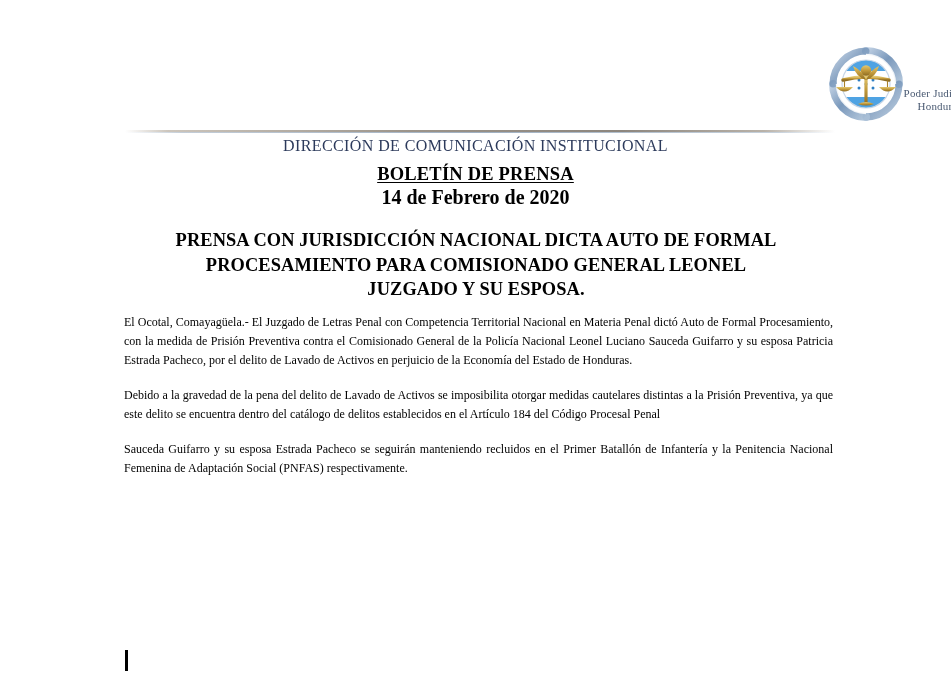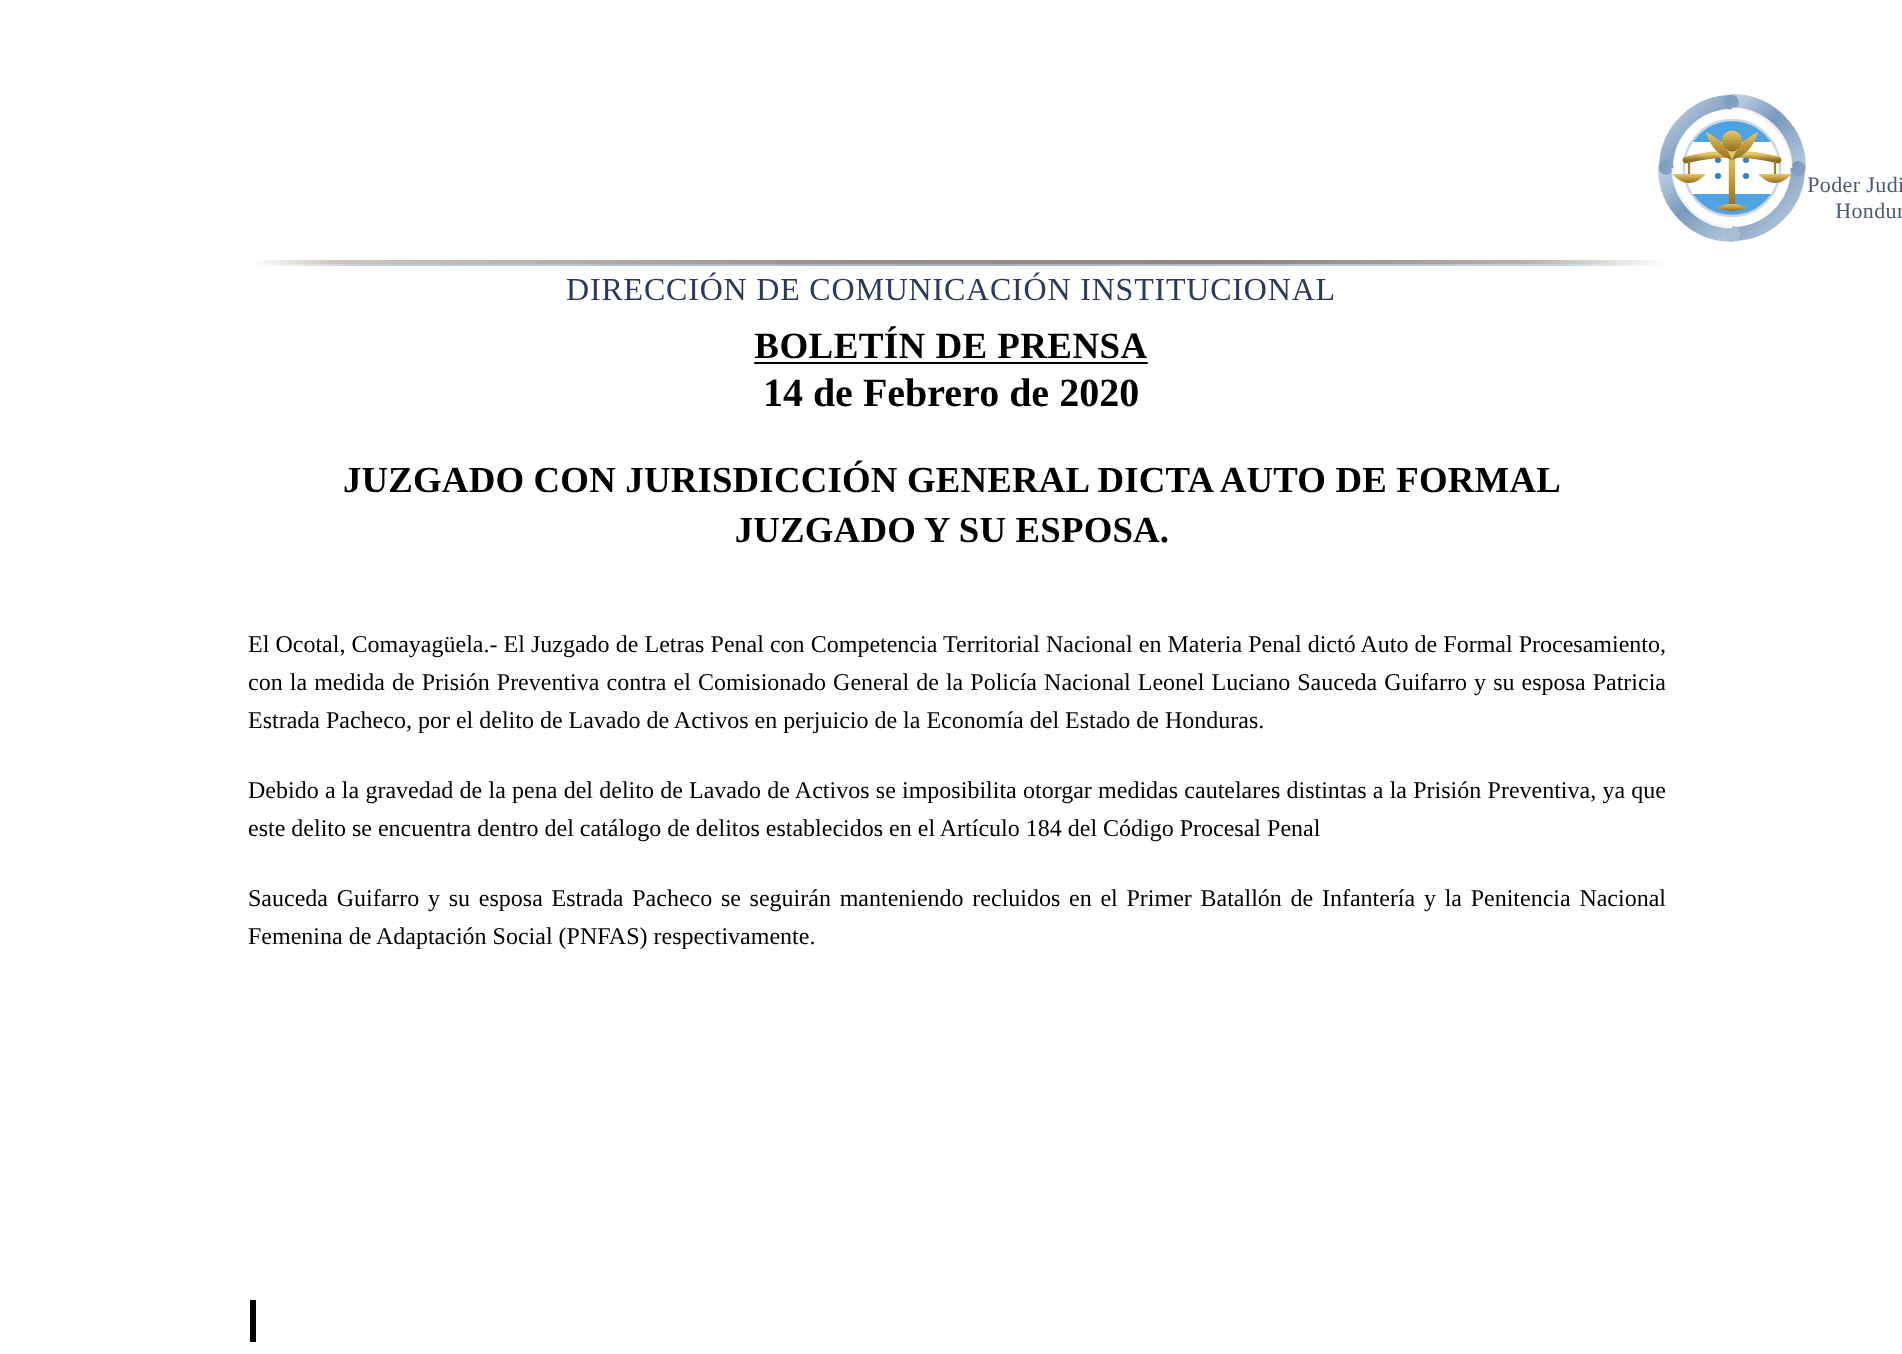--- a/index.html
+++ b/index.html
@@ -242,21 +242,22 @@
   </div>
 
   <div class="dept-line">DIRECCIÓN DE COMUNICACIÓN INSTITUCIONAL</div>
 
   <div class="bulletin">
     <div class="b-title">BOLETÍN DE PRENSA</div>
     <div class="b-date">14 de Febrero de 2020</div>
   </div>
 
   <div class="headline">
-    <span class="hl">JUZGADO CON JURISDICCIÓN GENERAL DICTA AUTO DE FORMAL</span>
+    <span class="hl">PRENSA CON JURISDICCIÓN NACIONAL DICTA AUTO DE FORMAL</span>
+    <span class="hl">PROCESAMIENTO PARA COMISIONADO GENERAL LEONEL</span>
     <span class="hl">JUZGADO Y SU ESPOSA.</span>
   </div>
 
   <div class="body-copy">
     <p class="last-line-flush">El Ocotal, Comayagüela.- El Juzgado de Letras Penal con Competencia Territorial Nacional en Materia Penal dictó Auto de Formal Procesamiento, con la medida de Prisión Preventiva contra el Comisionado General de la Policía Nacional Leonel Luciano Sauceda Guifarro y su esposa Patricia Estrada Pacheco, por el delito de Lavado de Activos en perjuicio de la Economía del Estado de Honduras.</p>
     <p class="last-line-flush">Debido a la gravedad de la pena del delito de Lavado de Activos se imposibilita otorgar medidas cautelares distintas a la Prisión Preventiva, ya que este delito se encuentra dentro del catálogo de delitos establecidos en el Artículo 184 del Código Procesal Penal</p>
     <p class="last-line-flush">Sauceda Guifarro y su esposa Estrada Pacheco se seguirán manteniendo recluidos en el Primer Batallón de Infantería y la Penitencia Nacional Femenina de Adaptación Social (PNFAS) respectivamente.</p>
   </div>
 
   <div class="caret"></div>

